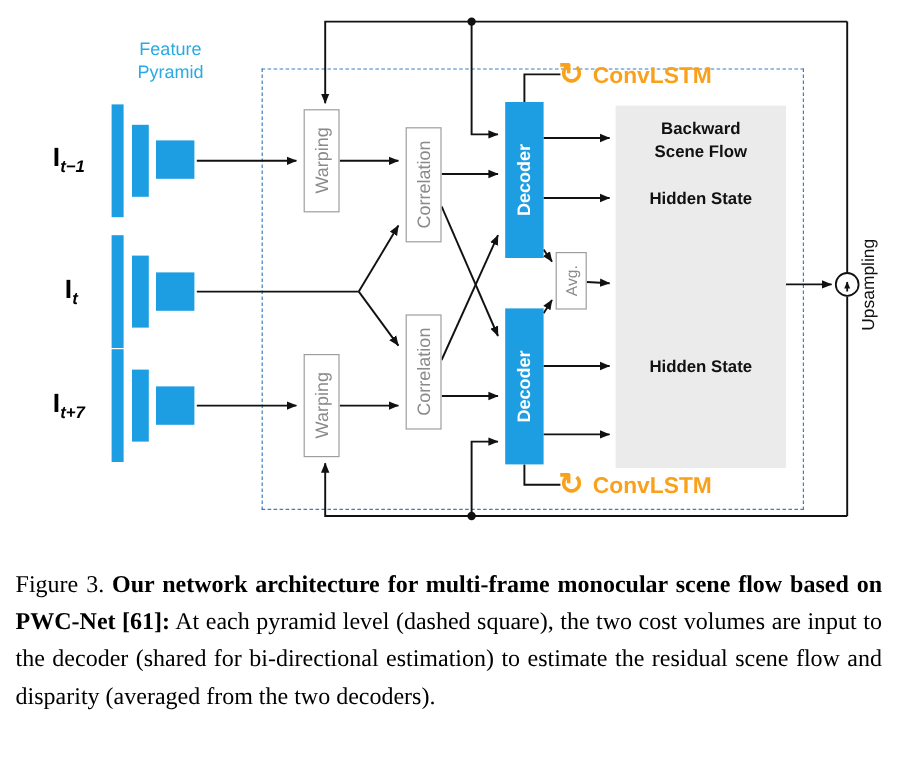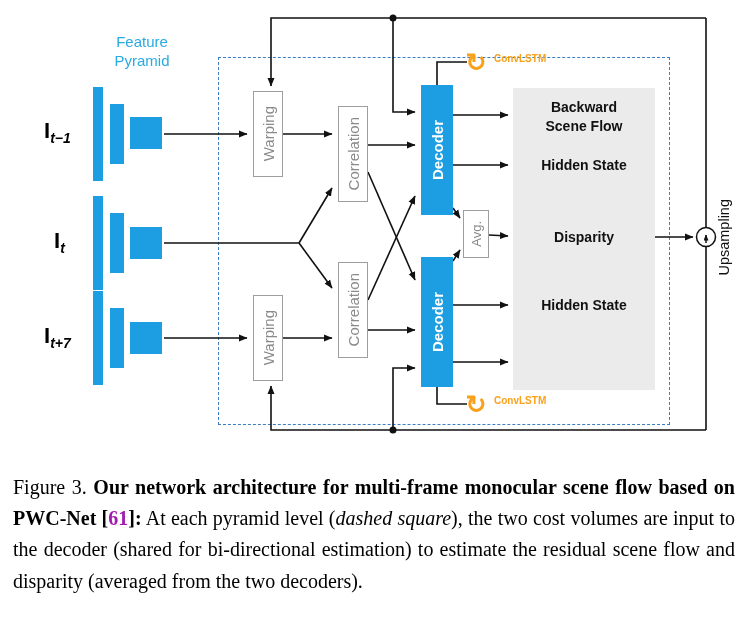--- a/index.html
+++ b/index.html
@@ -24,37 +24,37 @@
   .vtext { writing-mode:vertical-rl; transform:rotate(180deg); white-space:nowrap; }
   .gray-box { border:1.5px solid #9E9E9E; background:#fff; color:#8A8A8A; font-size:15px; }
   .decoder-box { background:#1D9EE3; color:#fff; font-weight:bold; font-size:15px; }
 
   .panel { position:absolute; left:497px; top:88px; width:142px; height:302px;
            background:#EBEBEB; z-index:0; }
   .out-label { position:absolute; left:513px; width:110px; display:flex; align-items:center;
                justify-content:center; text-align:center; font-size:14px; color:#111;
                line-height:1.35; z-index:2;font-weight:bold; }
 
-  .convlstm-text { position:absolute; color:#F9A11B; font-weight:bold; font-size:10px; z-index:4; }
+  .convlstm-text { position:absolute; color:#F9A11B; font-weight:bold; font-size:19px; z-index:4; }
   .convlstm-icon { position:absolute; width:26px; height:26px; color:#F9A11B; font-size:25px;
                    line-height:26px; text-align:center; font-weight:bold; z-index:4; }
 
   .dashed-region { position:absolute; left:202px; top:57px; width:452px; height:368px;
                    border:1.6px dashed #3C7EBF; box-sizing:border-box; z-index:0; }
 
   .upsampling-label { position:absolute; left:697px; top:165px; width:22px; height:145px;
                       display:flex; align-items:center; justify-content:center;
                       font-size:14.5px; color:#111; z-index:2; }
 
   .caption { position:absolute; left:13px; top:452px; width:722px;
              font-family:"Liberation Serif", serif; font-size:20px; line-height:1.56;
              text-align:justify; color:#000; }
   .caption .bold { font-weight:bold; }
-  .caption .italic { font-style:italic; }
-  .caption .cite { color:#a21caf; font-weight:bold; }
+  .caption .italic { }
+  .caption .cite { color:#000000; font-weight:bold; }
 </style>
 </head>
 <body>
 
 <div class="diagram">
 
   <div class="dashed-region"></div>
   <div class="panel"></div>
 
   <svg class="wires" width="749" height="450" viewBox="0 0 749 450">
@@ -154,21 +154,20 @@
   <div class="box decoder-box" style="left:405px; top:257px; width:32px; height:130px">
     <span class="vtext">Decoder</span>
   </div>
 
   <div class="box gray-box" style="left:447px; top:210px; width:26px; height:48px; font-size:13px">
     <span class="vtext">Avg.</span>
   </div>
 
   <div class="out-label" style="top:95px; height:44px">Backward Scene Flow</div>
   <div class="out-label" style="top:152px; height:26px">Hidden State</div>
-  <div class="out-label" style="top:224px; height:26px">Disparity</div>
   <div class="out-label" style="top:292px; height:26px">Hidden State</div>
 
   <div class="convlstm-icon" style="left:447px; top:49px">↻</div>
   <div class="convlstm-text" style="left:478px; top:53px">ConvLSTM</div>
   <div class="convlstm-icon" style="left:447px; top:391px">↻</div>
   <div class="convlstm-text" style="left:478px; top:395px">ConvLSTM</div>
 
   <div class="upsampling-label">
     <span class="vtext">Upsampling</span>
   </div>

